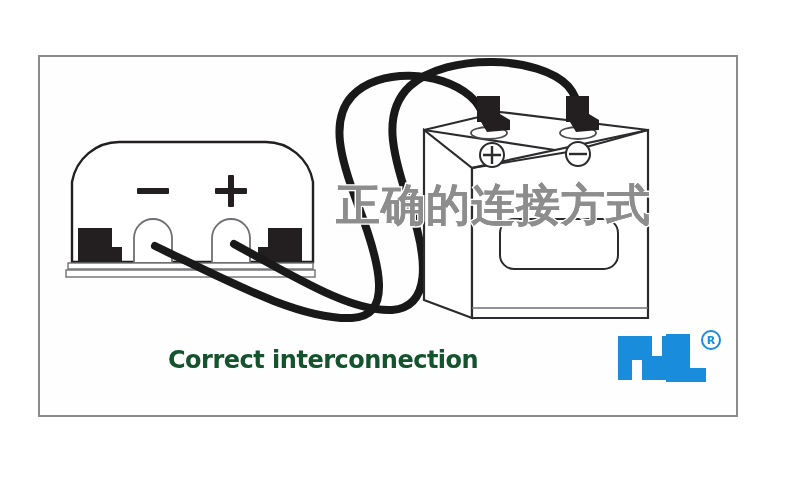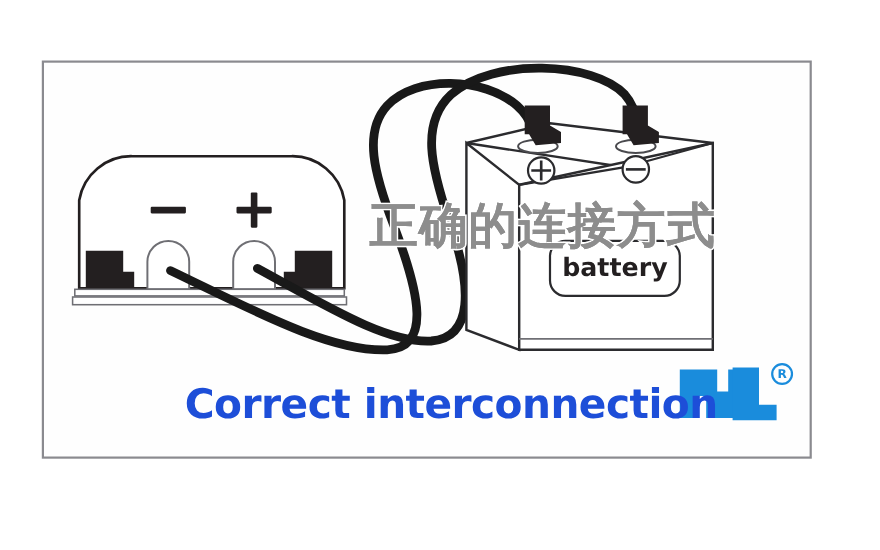--- a/index.html
+++ b/index.html
@@ -55,22 +55,22 @@
     letter-spacing: 1px;
     color: #8d8d8d;
     white-space: nowrap;
   }
   .caption {
     position: absolute;
     left: 168px;
     top: 346px;
     font-family: "DejaVu Sans", sans-serif;
     font-weight: bold;
-    font-size: 37px;
-    color: #1d4ed8;
+    font-size: 24px;
+    color: #14532d;
     letter-spacing: -0.5px;
     white-space: nowrap;
   }
 </style>
 </head>
 <body>
 
 <div id="stage">
 
   <div id="frame"></div>
@@ -150,22 +150,19 @@
     <g>
 
       <path d="M618 336 L652 336 L652 356 L662 356 L662 336 L676 336
                L676 380 L642 380 L642 360 L632 360 L632 380 L618 380 Z" fill="#1a8cdc"></path>
       <path d="M666 334 L690 334 L690 368 L706 368 L706 382 L666 382 Z" fill="#1a8cdc"></path>
       <circle cx="711" cy="340" r="9" fill="none" stroke="#1a8cdc" stroke-width="2"></circle>
       <text x="711" y="344" font-family="DejaVu Sans, sans-serif" font-size="11" font-weight="bold" fill="#1a8cdc" text-anchor="middle">R</text>
     </g>
   </svg>
 
-  <div style="position:absolute;left:500px;top:219px;width:118px;height:50px;
-              display:flex;align-items:center;justify-content:center;
-              font-family:'DejaVu Sans',sans-serif;font-weight:bold;font-size:23px;color:#231f20;">battery</div>
 
   <div class="wm">正确的连接方式</div>
   <div class="wm-inner">正确的连接方式</div>
 
   <div class="caption">Correct interconnection</div>
 
 </div>
 
 </body></html>

